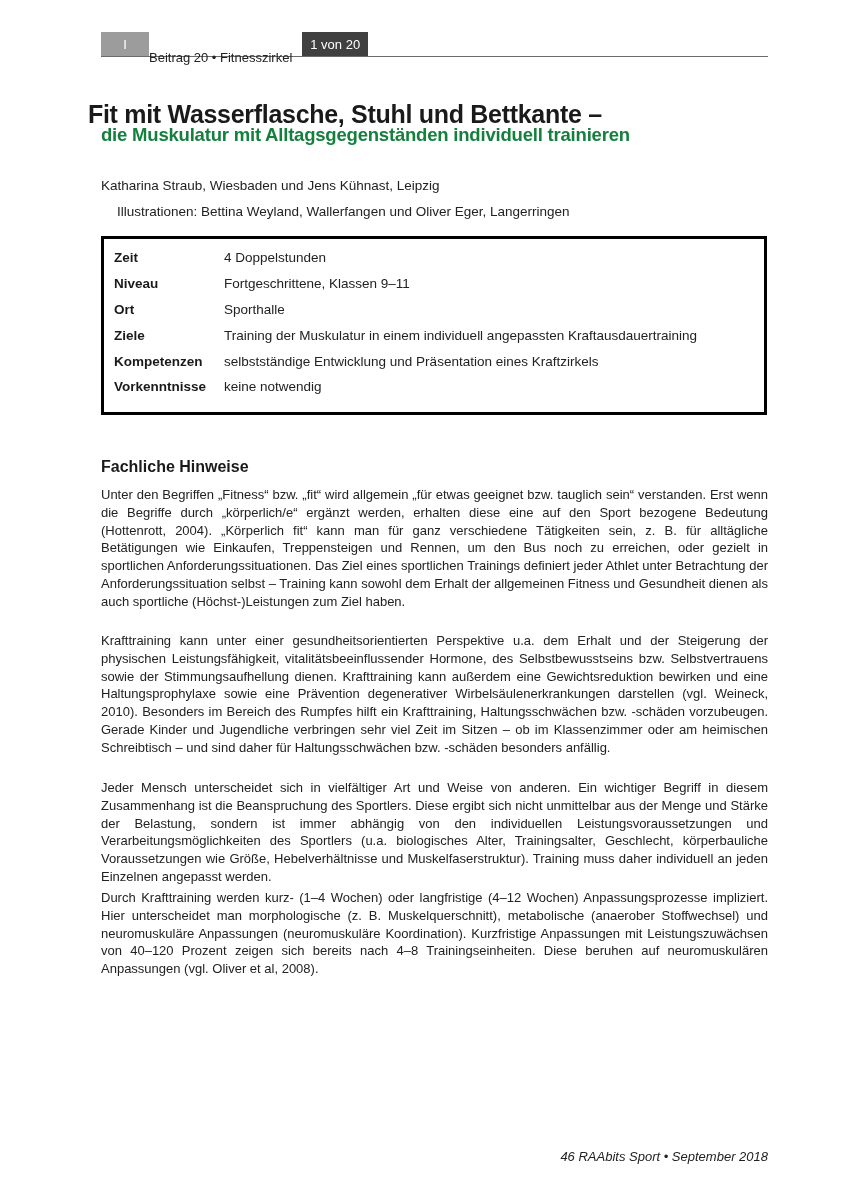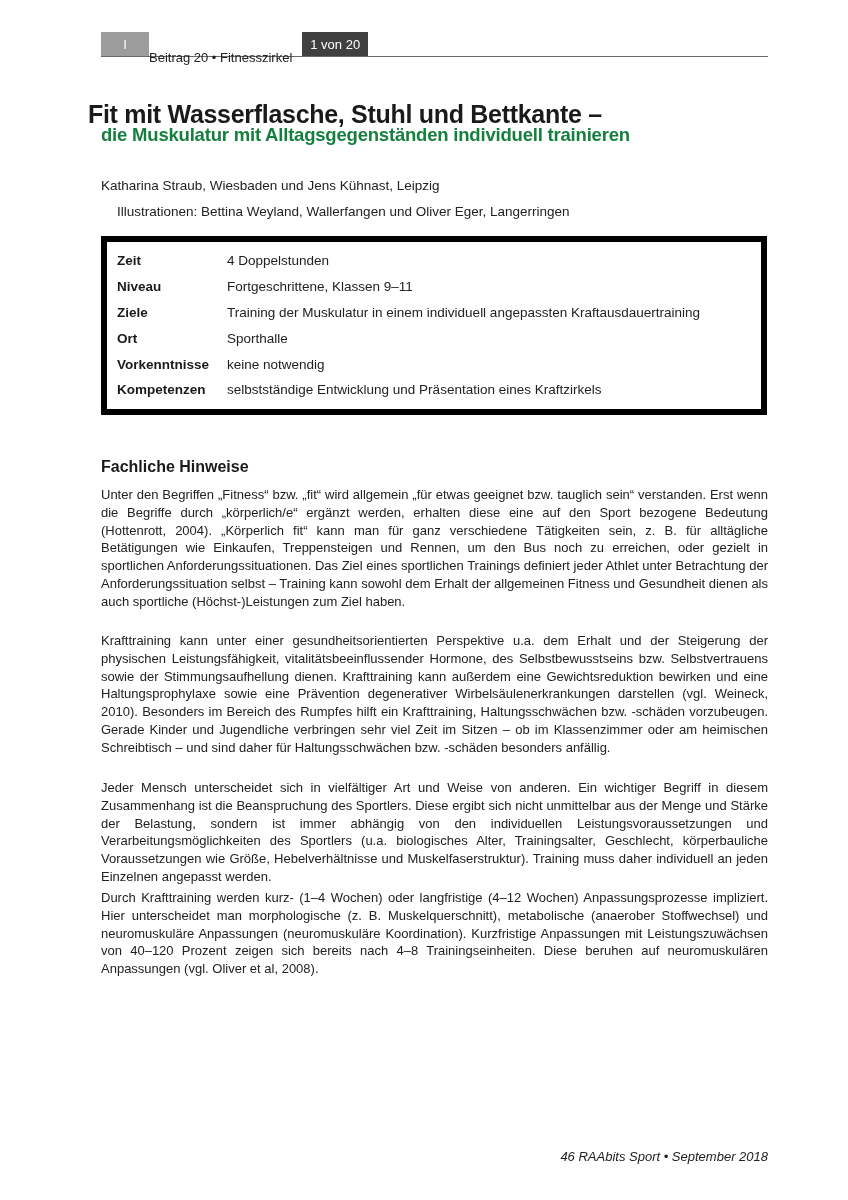--- a/index.html
+++ b/index.html
@@ -6,21 +6,21 @@
   body { width: 848px; height: 1200px; position: relative; font-family: "Liberation Sans", sans-serif; color: #1a1a1a; overflow: hidden; }
   .header { position: absolute; left: 101px; top: 32px; width: 667px; height: 24px; border-bottom: 1px solid #6a6a6a; display: flex; align-items: center; font-size: 13px; }
   .hdr-box-left { width: 48px; height: 24px; background: #9c9c9c; color: #fff; display: flex; align-items: center; justify-content: center; font-size: 13px; }
   .hdr-chapter { margin-left: 12px; flex: 1; color: #222; }
   .hdr-beitrag { color: #222; margin-right: 10px; margin-top: 27px; }
   .hdr-box-right { height: 24px; background: #404040; color: #fff; font-weight: normal; padding: 0 8px; display: flex; align-items: center; font-size: 13px; }
   .title { position: absolute; left: 88px; top: 100px; font-size: 25px; font-weight: bold; letter-spacing: -0.3px; color: #1a1a1a; }
   .subtitle { position: absolute; left: 101px; top: 124px; font-size: 18.5px; font-weight: bold; color: #15803d; letter-spacing: -0.2px; }
   .authors { position: absolute; left: 101px; top: 178px; font-size: 13.5px; color: #222; }
   .illus { position: absolute; left: 101px; top: 204px; font-size: 13.5px; color: #222; margin-left: 16px; }
-  .infobox { position: absolute; left: 101px; top: 236px; width: 666px; height: 179px; border: 6px solid #000000; box-sizing: border-box; padding-top: 6px; }
+  .infobox { position: absolute; left: 101px; top: 236px; width: 666px; height: 179px; border: 3px solid #000000; box-sizing: border-box; padding-top: 6px; }
   .info-row { display: flex; height: 25.8px; align-items: center; font-size: 13.5px; }
   .info-key { width: 110px; padding-left: 10px; font-weight: bold; color: #1a1a1a; }
   .info-val { color: #222; }
   .section-heading { position: absolute; left: 101px; top: 458px; font-size: 16px; font-weight: bold; color: #1a1a1a; }
   .body-text { position: absolute; left: 101px; width: 667px; font-size: 13px; line-height: 17.8px; text-align: justify; color: #222; }
   .p1 { top: 486px; }
   .p2 { top: 632px; }
   .p3 { top: 779px; }
   .p4 { top: 889px; }
   .footer { position: absolute; right: 80px; top: 1149px; font-size: 13px; font-style: italic; color: #222; }
@@ -42,34 +42,34 @@
 <div class="infobox">
   <div class="info-row">
     <span class="info-key">Zeit</span>
     <span class="info-val">4 Doppelstunden</span>
   </div>
   <div class="info-row">
     <span class="info-key">Niveau</span>
     <span class="info-val">Fortgeschrittene, Klassen 9–11</span>
   </div>
   <div class="info-row">
+    <span class="info-key">Ort</span>
+    <span class="info-val">Sporthalle</span>
+  </div>
+  <div class="info-row">
     <span class="info-key">Ziele</span>
     <span class="info-val">Training der Muskulatur in einem individuell angepassten Kraftausdauertraining</span>
   </div>
   <div class="info-row">
-    <span class="info-key">Ort</span>
-    <span class="info-val">Sporthalle</span>
+    <span class="info-key">Kompetenzen</span>
+    <span class="info-val">selbstständige Entwicklung und Präsentation eines Kraftzirkels</span>
   </div>
   <div class="info-row">
     <span class="info-key">Vorkenntnisse</span>
     <span class="info-val">keine notwendig</span>
-  </div>
-  <div class="info-row">
-    <span class="info-key">Kompetenzen</span>
-    <span class="info-val">selbstständige Entwicklung und Präsentation eines Kraftzirkels</span>
   </div>
 </div>
 
 <div class="section-heading">Fachliche Hinweise</div>
 <p class="body-text p1" style="margin:0">Unter den Begriffen „Fitness“ bzw. „fit“ wird allgemein „für etwas geeignet bzw. tauglich sein“ verstanden. Erst wenn die Begriffe durch „körperlich/e“ ergänzt werden, erhalten diese eine auf den Sport bezogene Bedeutung (Hottenrott, 2004). „Körperlich fit“ kann man für ganz verschiedene Tätigkeiten sein, z. B. für alltägliche Betätigungen wie Einkaufen, Treppensteigen und Rennen, um den Bus noch zu erreichen, oder gezielt in sportlichen Anforderungssituationen. Das Ziel eines sportlichen Trainings definiert jeder Athlet unter Betrachtung der Anforderungssituation selbst – Training kann sowohl dem Erhalt der allgemeinen Fitness und Gesundheit dienen als auch sportliche (Höchst-)Leistungen zum Ziel haben.</p>
 <p class="body-text p2" style="margin:0">Krafttraining kann unter einer gesundheitsorientierten Perspektive u.a. dem Erhalt und der Steigerung der physischen Leistungsfähigkeit, vitalitätsbeeinflussender Hormone, des Selbstbewusstseins bzw. Selbstvertrauens sowie der Stimmungsaufhellung dienen. Krafttraining kann außerdem eine Gewichtsreduktion bewirken und eine Haltungsprophylaxe sowie eine Prävention degenerativer Wirbelsäulenerkrankungen darstellen (vgl. Weineck, 2010). Besonders im Bereich des Rumpfes hilft ein Krafttraining, Haltungsschwächen bzw. -schäden vorzubeugen. Gerade Kinder und Jugendliche verbringen sehr viel Zeit im Sitzen – ob im Klassenzimmer oder am heimischen Schreibtisch – und sind daher für Haltungsschwächen bzw. -schäden besonders anfällig.</p>
 <p class="body-text p3" style="margin:0">Jeder Mensch unterscheidet sich in vielfältiger Art und Weise von anderen. Ein wichtiger Begriff in diesem Zusammenhang ist die Beanspruchung des Sportlers. Diese ergibt sich nicht unmittelbar aus der Menge und Stärke der Belastung, sondern ist immer abhängig von den individuellen Leistungsvoraussetzungen und Verarbeitungsmöglichkeiten des Sportlers (u.a. biologisches Alter, Trainingsalter, Geschlecht, körperbauliche Voraussetzungen wie Größe, Hebelverhältnisse und Muskelfaserstruktur). Training muss daher individuell an jeden Einzelnen angepasst werden.</p>
 <p class="body-text p4" style="margin:0">Durch Krafttraining werden kurz- (1–4 Wochen) oder langfristige (4–12 Wochen) Anpassungsprozesse impliziert. Hier unterscheidet man morphologische (z. B. Muskelquerschnitt), metabolische (anaerober Stoffwechsel) und neuromuskuläre Anpassungen (neuromuskuläre Koordination). Kurzfristige Anpassungen mit Leistungszuwächsen von 40–120 Prozent zeigen sich bereits nach 4–8 Trainingseinheiten. Diese beruhen auf neuromuskulären Anpassungen (vgl. Oliver et al, 2008).</p>
 
 <div class="footer">46  RAAbits Sport • September 2018</div>

